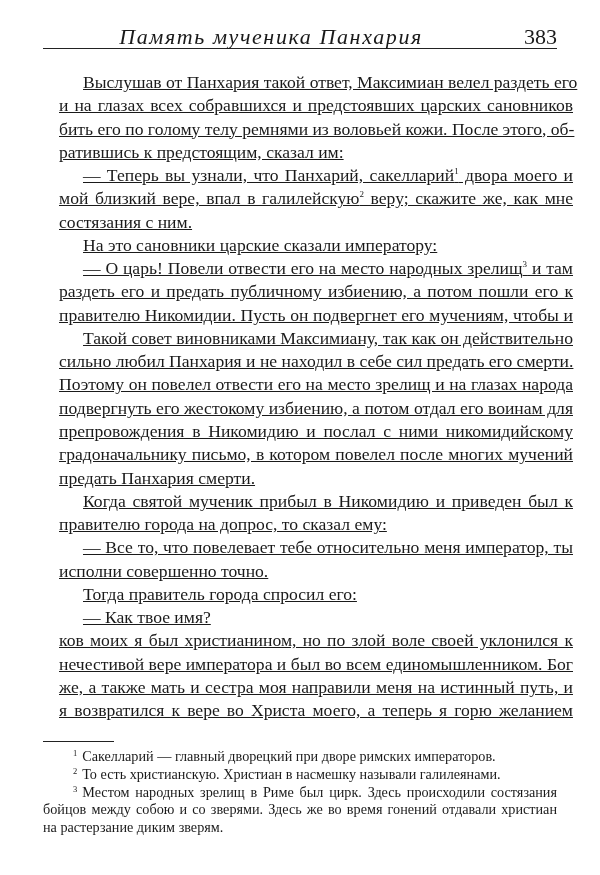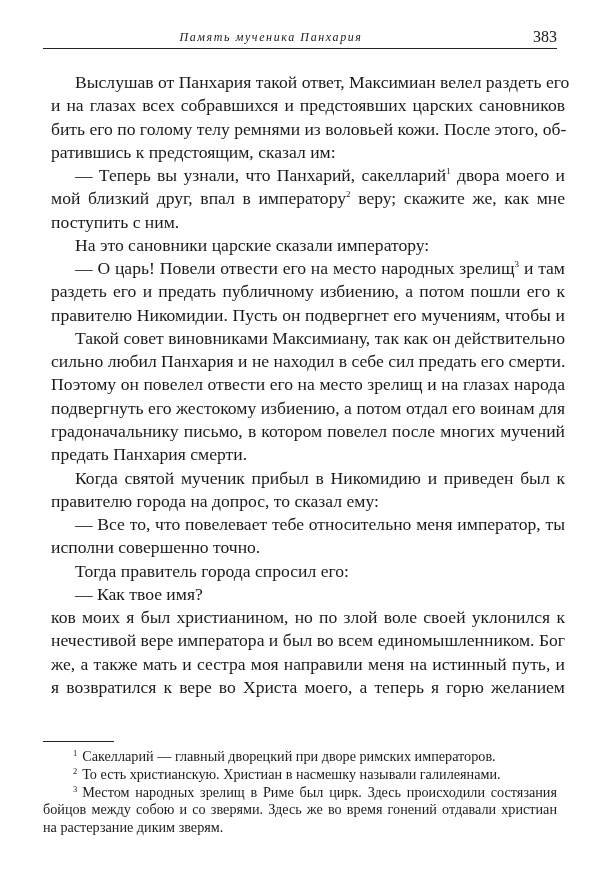--- a/index.html
+++ b/index.html
@@ -1,21 +1,21 @@
 <!DOCTYPE html>
 <html><head>
 <meta charset="utf-8">
 <style>
   html, body { margin: 0; padding: 0; background: #ffffff; }
   body { width: 600px; height: 875px; position: relative; overflow: hidden; color: #1a1a1a; font-family: "Liberation Serif", "DejaVu Serif", serif; }
   .page { position: absolute; left: 43px; top: 0; width: 514px; }
   .running-head { position: absolute; left: 0; top: 26px; width: 514px; height: 22px; border-bottom: 1px solid #222; }
-  .running-title { position: absolute; left: 0; right: 58px; top: 0; text-align: center; font-style: italic; font-size: 12px; letter-spacing: 1.6px; line-height: 22px; }
-  .page-number { position: absolute; right: 0; top: 0; font-size: 16px; line-height: 22px; }
-  .body-text { position: absolute; left: 8px; top: 71px; width: 514px; font-size: 17.6px; line-height: 23.28px; text-align: justify; }
+  .running-title { position: absolute; left: 0; right: 58px; top: 0; text-align: center; font-style: italic; font-size: 22px; letter-spacing: 1.6px; line-height: 22px; }
+  .page-number { position: absolute; right: 0; top: 0; font-size: 22px; line-height: 22px; }
+  .body-text { position: absolute; left: 16px; top: 71px; width: 514px; font-size: 17.6px; line-height: 23.28px; text-align: justify; text-decoration: underline; }
   .line { display: block; text-align: justify; text-align-last: justify; white-space: nowrap; height: 23.28px; }
   .line.last { text-align-last: left; }
   .line.indent { padding-left: 24px; }
   sup { font-size: 9px; line-height: 0; vertical-align: 7px; }
   .fn-rule { position: absolute; left: 0; top: 741px; width: 71px; border-top: 1px solid #222; }
   .footnotes { position: absolute; left: 0; top: 748px; width: 514px; font-size: 14.2px; line-height: 17.8px; }
   .fn-line { display: block; white-space: nowrap; text-align: justify; text-align-last: justify; height: 17.8px; }
   .fn-line.last { text-align-last: left; }
   .fn-line.indent { padding-left: 30px; }
   .fn-num { font-size: 8.5px; vertical-align: 5px; line-height: 0; margin-right: 5px; }
@@ -29,30 +29,31 @@
     <span class="running-title">Память мученика Панхария</span>
     <span class="page-number">383</span>
   </div>
 
   <div class="body-text" id="body-text">
       <span class="line indent">Выслушав от Панхария такой ответ, Максимиан велел раздеть его</span>
       <span class="line">и на глазах всех собравшихся и предстоявших царских сановников</span>
       <span class="line">бить его по голому телу ремнями из воловьей кожи. После этого, об-</span>
       <span class="line last">ратившись к предстоящим, сказал им:</span>
       <span class="line indent"><span>— Теперь вы узнали, что Панхарий, сакелларий</span><sup>1</sup><span> двора моего и</span></span>
-      <span class="line"><span>мой близкий друг, впал в императору</span><sup>2</sup><span> веру; скажите же, как мне</span></span>
-      <span class="line last">поступить с ним.</span>
+      <span class="line"><span>мой близкий вере, впал в галилейскую</span><sup>2</sup><span> веру; скажите же, как мне</span></span>
+      <span class="line last">состязания с ним.</span>
       <span class="line indent last">На это сановники царские сказали императору:</span>
       <span class="line indent"><span>— О царь! Повели отвести его на место народных зрелищ</span><sup>3</sup><span> и там</span></span>
       <span class="line">раздеть его и предать публичному избиению, а потом пошли его к</span>
       <span class="line">правителю Никомидии. Пусть он подвергнет его мучениям, чтобы и</span>
       <span class="line indent">Такой совет виновниками Максимиану, так как он действительно</span>
       <span class="line">сильно любил Панхария и не находил в себе сил предать его смерти.</span>
       <span class="line">Поэтому он повелел отвести его на место зрелищ и на глазах народа</span>
       <span class="line">подвергнуть его жестокому избиению, а потом отдал его воинам для</span>
+      <span class="line">препровождения в Никомидию и послал с ними никомидийскому</span>
       <span class="line">градоначальнику письмо, в котором повелел после многих мучений</span>
       <span class="line last">предать Панхария смерти.</span>
       <span class="line indent">Когда святой мученик прибыл в Никомидию и приведен был к</span>
       <span class="line last">правителю города на допрос, то сказал ему:</span>
       <span class="line indent">— Все то, что повелевает тебе относительно меня император, ты</span>
       <span class="line last">исполни совершенно точно.</span>
       <span class="line indent last">Тогда правитель города спросил его:</span>
       <span class="line indent last">— Как твое имя?</span>
       <span class="line">ков моих я был христианином, но по злой воле своей уклонился к</span>
       <span class="line">нечестивой вере императора и был во всем единомышленником. Бог</span>

